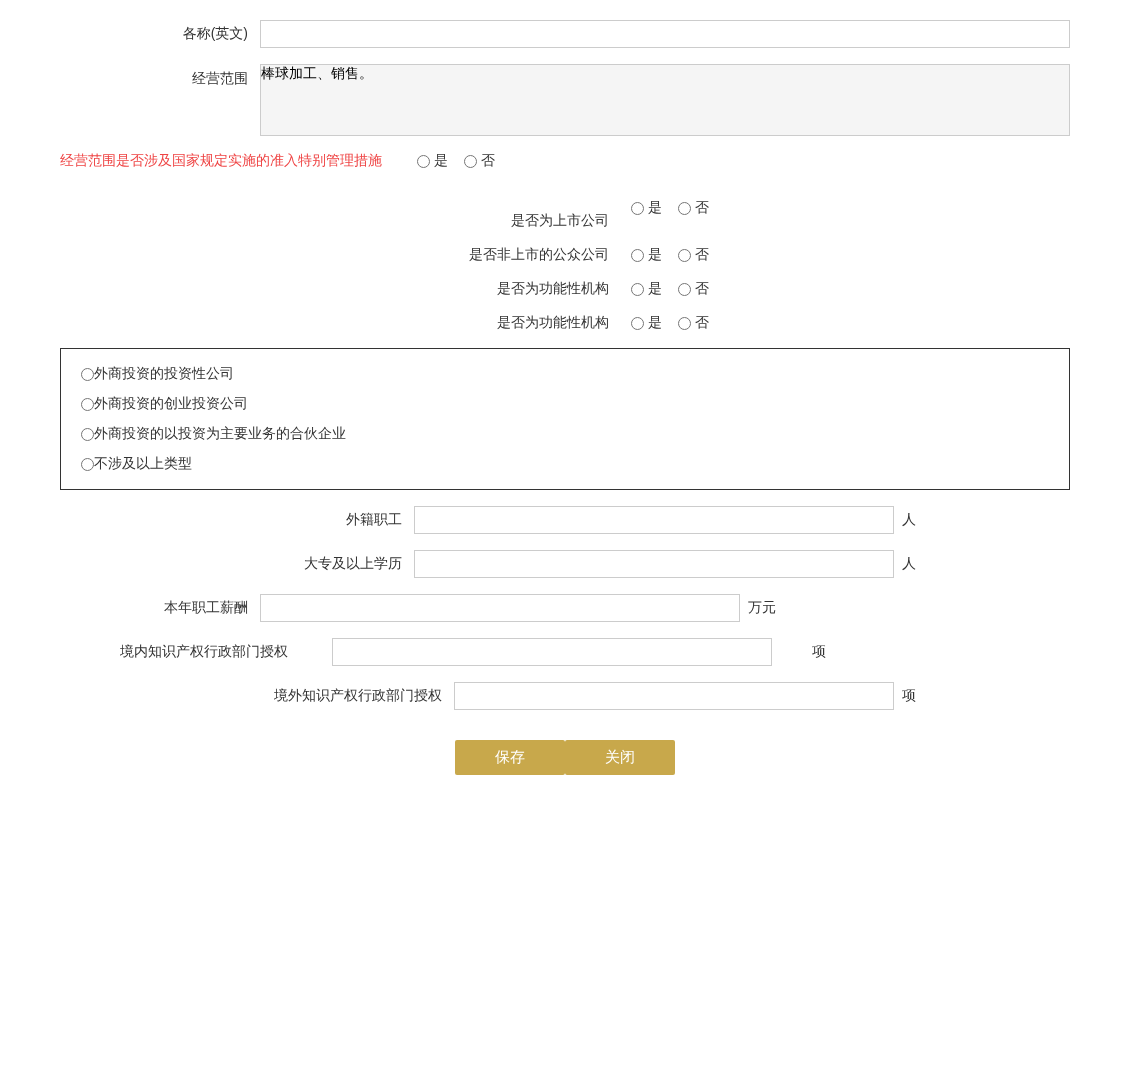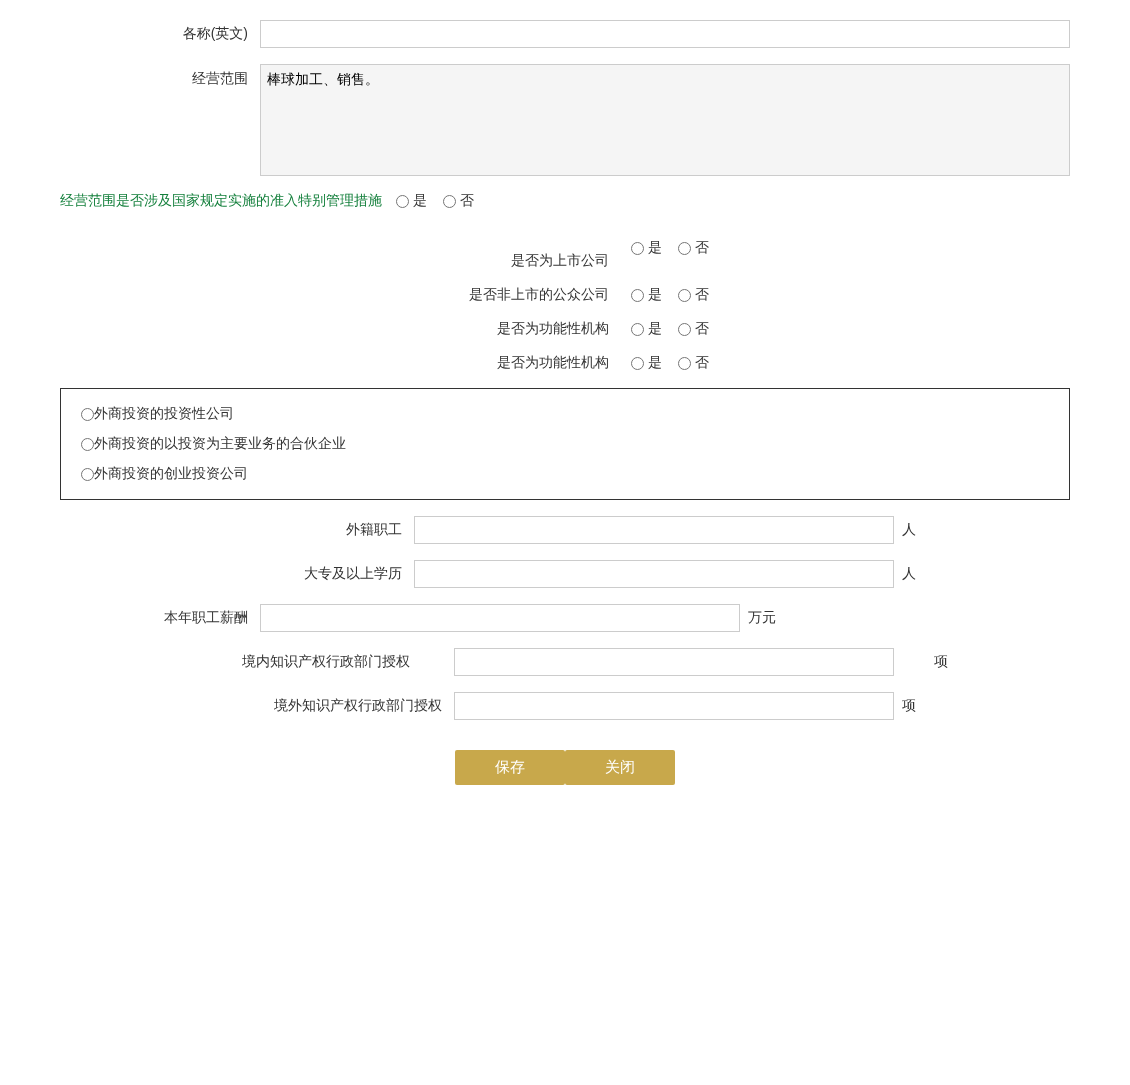--- a/index.html
+++ b/index.html
@@ -39,23 +39,22 @@
       flex: 1;
       height: 28px;
       border: 1px solid #ccc;
       padding: 2px 6px;
       font-size: 14px;
       outline: none;
     }
 
     .form-textarea {
       flex: 1;
-      height: 112px;
+      height: 72px;
       border: 1px solid #ccc;
-      padding: 6px;
       font-size: 14px;
       resize: none;
       background: #f5f5f5;
       outline: none;
       overflow-y: scroll;
     }
 
     .form-unit {
       margin-left: 8px;
       color: #333;
@@ -129,22 +128,22 @@
       border-radius: 2px;
     }
 
     .inline-radio-section {
       display: flex;
       align-items: center;
       margin-bottom: 16px;
     }
 
     .inline-radio-label {
-      color: #15803d;
-      margin-right: 4px;
+      color: #ef4444;
+      margin-right: 25px;
     }
   </style>
 </head>
 <body>
 
 <div class="form-section">
 
   <div class="form-row">
     <div class="form-label">各称(英文)</div>
     <input class="form-input" type="text" value="" style="">
@@ -224,26 +223,30 @@
       </div>
     </div>
   </div>
 
   <div class="checkbox-bordered-box">
     <div class="checkbox-row">
       <input type="radio" name="invest_type" id="invest_company" style="">
       <label for="invest_company">外商投资的投资性公司</label>
     </div>
     <div class="checkbox-row">
+      <input type="radio" name="invest_type" id="venture_invest" style="">
+      <label for="venture_invest">外商投资的创业投资公司</label>
+    </div>
+    <div class="checkbox-row">
       <input type="radio" name="invest_type" id="partner_invest" style="">
       <label for="partner_invest">外商投资的以投资为主要业务的合伙企业</label>
     </div>
     <div class="checkbox-row">
-      <input type="radio" name="invest_type" id="venture_invest" style="">
-      <label for="venture_invest">外商投资的创业投资公司</label>
+      <input type="radio" name="invest_type" id="not_applicable" style="">
+      <label for="not_applicable">不涉及以上类型</label>
     </div>
   </div>
 
   <div class="form-row" style="justify-content:center;">
     <div style="width:200px;text-align:right;padding-right:12px;font-family:Liberation Mono, monospace;">外籍职工</div>
     <input class="form-input" type="text" style="max-width: 480px;" value="">
     <span class="form-unit">人</span>
   </div>
 
   <div class="form-row" style="justify-content:center;">
@@ -251,21 +254,21 @@
     <input class="form-input" type="text" style="max-width: 480px;" value="">
     <span class="form-unit">人</span>
   </div>
 
   <div class="form-row" style="justify-content:flex-start;">
     <div style="width:200px;text-align:right;padding-right:12px;">本年职工薪酬</div>
     <input class="form-input" type="text" style="max-width: 480px;" value="">
     <span class="form-unit">万元</span>
   </div>
 
-  <div class="form-row" style="justify-content:center;gap:32px;">
+  <div class="form-row" style="justify-content:flex-start;gap:32px;">
     <div style="width:240px;text-align:right;padding-right:12px;">境内知识产权行政部门授权</div>
     <input class="form-input" type="text" style="max-width: 440px;" value="">
     <span class="form-unit">项</span>
   </div>
 
   <div class="form-row" style="justify-content:center;">
     <div style="width:240px;text-align:right;padding-right:12px;">境外知识产权行政部门授权</div>
     <input class="form-input" type="text" style="max-width: 440px;" value="">
     <span class="form-unit">项</span>
   </div>

